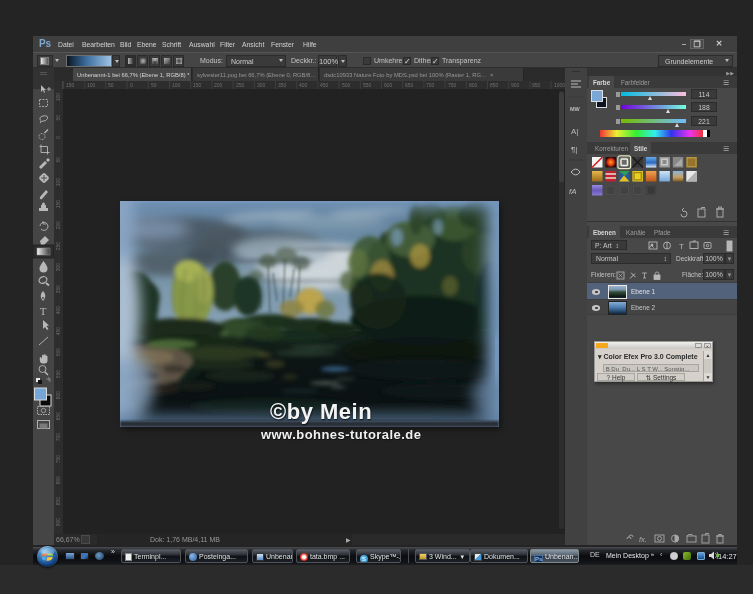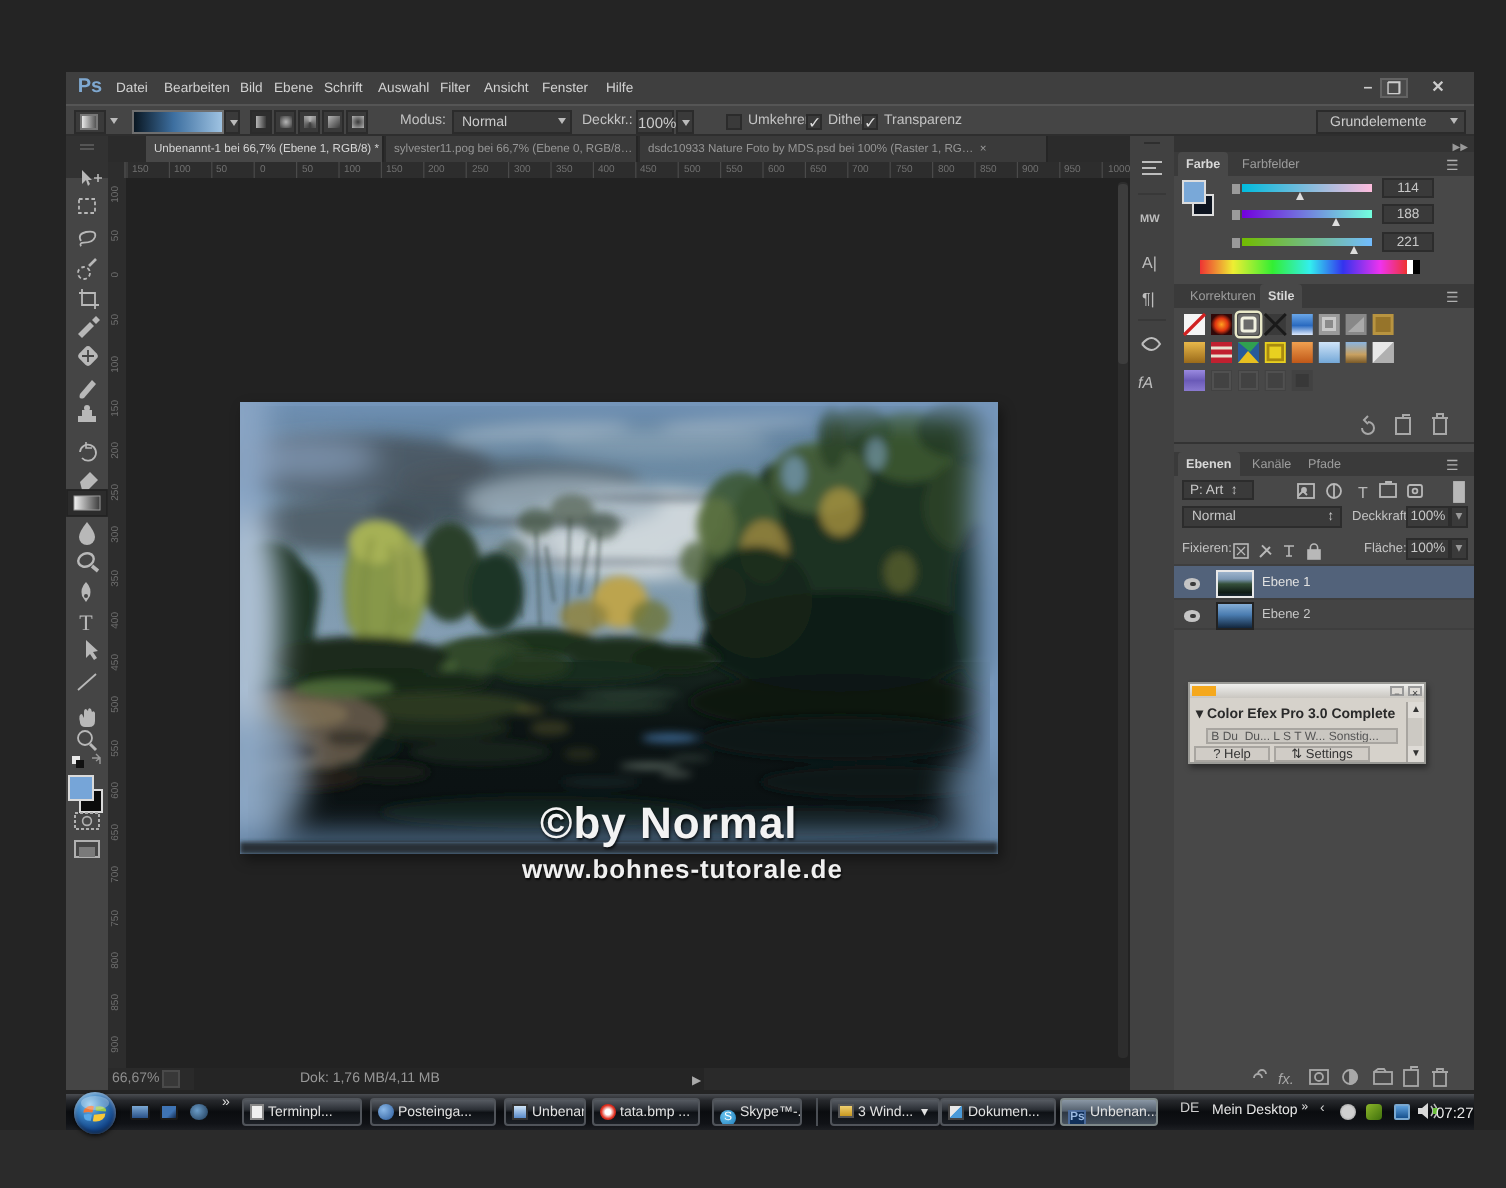--- a/index.html
+++ b/index.html
@@ -659,21 +659,21 @@
     <rect x="-10" y="214" width="399" height="16" fill="#5a7a9a" opacity="0.85"></rect>
     <ellipse cx="5" cy="110" rx="16" ry="55" fill="#b3c4d6" opacity="0.85"></ellipse>
     <ellipse cx="14" cy="185" rx="20" ry="30" fill="#8ca6c2" opacity="0.8"></ellipse>
     <ellipse cx="30" cy="28" rx="40" ry="12" fill="#8aa2c0" opacity="0.7"></ellipse>
     <ellipse cx="375" cy="55" rx="10" ry="40" fill="#7e9cbd" opacity="0.7"></ellipse>
     <ellipse cx="368" cy="195" rx="16" ry="20" fill="#64819f" opacity="0.75"></ellipse>
   </g>
   <rect x="0" y="220" width="379" height="6" fill="#20262c" opacity="0.9" filter="url(#b1)"></rect>
 </svg>
 </div>
-<div style="position:absolute;left:270px;top:399px;width:200px;color:#f3f3f3;font-weight:bold;font-size:22px;font-family:'Liberation Sans',sans-serif;text-shadow:0.5px 1px 1.5px rgba(0,0,0,0.8);letter-spacing:0.5px;">©by Normal</div>
+<div style="position:absolute;left:270px;top:399px;width:200px;color:#f3f3f3;font-weight:bold;font-size:22px;font-family:'Liberation Sans',sans-serif;text-shadow:0.5px 1px 1.5px rgba(0,0,0,0.8);letter-spacing:0.5px;">©by Mein</div>
 <div style="position:absolute;left:261px;top:427px;width:200px;color:#f0f0f0;font-weight:bold;font-size:13px;font-family:'Liberation Sans',sans-serif;text-shadow:0.5px 1px 1px rgba(0,0,0,0.7);letter-spacing:0.45px;">www.bohnes-tutorale.de</div>
 <div id="taskbar">
 
   <div style="position:absolute;left:32px;top:5px;width:10px;height:8px;background:linear-gradient(#7ba8d4,#2a5288);border:1px solid #1a1a1a;border-radius:1px;"></div>
   <div style="position:absolute;left:47px;top:5px;width:9px;height:8px;background:linear-gradient(135deg,#3f74b4 60%,#12294e);border:1px solid #1a1a1a;border-radius:1px;"></div>
   <div style="position:absolute;left:62px;top:5px;width:9px;height:8px;background:radial-gradient(circle at 40% 40%,#6a9cc8,#1c3652);border-radius:50%;"></div>
   <div style="position:absolute;left:78px;top:1px;color:#ddd;font-size:7px;">»</div>
 
   <div class="tbtn" style="left:88px;width:60px;"><span style="display:inline-block;width:7px;height:8px;background:#f0f0f0;border:1px solid #888;margin:0 2px 0 3px;vertical-align:-1.5px;"></span>Terminpl...</div>
   <div class="tbtn" style="left:152px;width:63px;"><span style="display:inline-block;width:8px;height:8px;background:radial-gradient(circle at 35% 35%,#8ab8e8,#2a5a9a);border-radius:50%;margin:0 2px 0 3px;vertical-align:-1.5px;"></span>Posteinga...</div>
@@ -689,21 +689,21 @@
   <div style="position:absolute;left:573px;top:4px;color:#e6e6e6;font-size:7px;">Mein Desktop <span style="font-size:6px;vertical-align:2px;">»</span></div>
   <div style="position:absolute;left:627px;top:4px;color:#ccc;font-size:7px;">‹</div>
   <div class="trayico" style="left:637px;width:8px;height:8px;top:5px;background:radial-gradient(circle,#cfcfcf 50%,#808080);border-radius:50%;"></div>
   <div class="trayico" style="left:650px;width:8px;height:8px;top:5px;background:linear-gradient(135deg,#8cb62a,#3f700c);border-radius:2px;"></div>
   <div class="trayico" style="left:664px;width:8px;height:8px;top:5px;background:linear-gradient(#5ea0dc,#16508e);border:1px solid #7aa8d0;"></div>
   <svg width="10" height="9" style="position:absolute;left:676px;top:4px;" xmlns="http://www.w3.org/2000/svg">
       <path d="M0,3 h2 l3,-2.5 v8 L2,6 H0 z" fill="#d8d8d8"></path>
       <path d="M6.5,2 q2,2.5 0,5 M8,1 q3,3.5 0,7" stroke="#bbb" stroke-width="0.8" fill="none"></path>
       <rect x="7.5" y="3" width="2.5" height="3" fill="#6abf3a"></rect>
     </svg>
-  <div style="position:absolute;left:685px;top:4.5px;color:#e8e8e8;font-size:7.5px;">07:27</div>
+  <div style="position:absolute;left:685px;top:4.5px;color:#e8e8e8;font-size:7.5px;">14:27</div>
 </div>
 <div id="orb" style="position:absolute;left:37px;top:546px;width:21px;height:21px;border-radius:50%;background:radial-gradient(circle at 38% 30%,#8cc6ec 0%,#3a84c4 30%,#14468a 65%,#0a2a56 100%);box-shadow:inset 0 1px 2px rgba(255,255,255,0.5), inset 0 -1px 2px rgba(0,0,0,0.5), 0 1px 2px rgba(0,0,0,0.7);">
   <svg width="21" height="21" xmlns="http://www.w3.org/2000/svg">
     <defs>
         <filter id="ob" x="-30%" y="-30%" width="160%" height="160%">
           <feGaussianBlur stdDeviation="0.3"></feGaussianBlur>
         </filter>
       </defs>
     <g filter="url(#ob)">
       <path d="M5.2,8.6 Q7.5,6.2 10,7.2 L9.2,10.2 Q6.4,9.8 4.8,10.4 Q4.6,9.4 5.2,8.6" fill="#f07838"></path>

